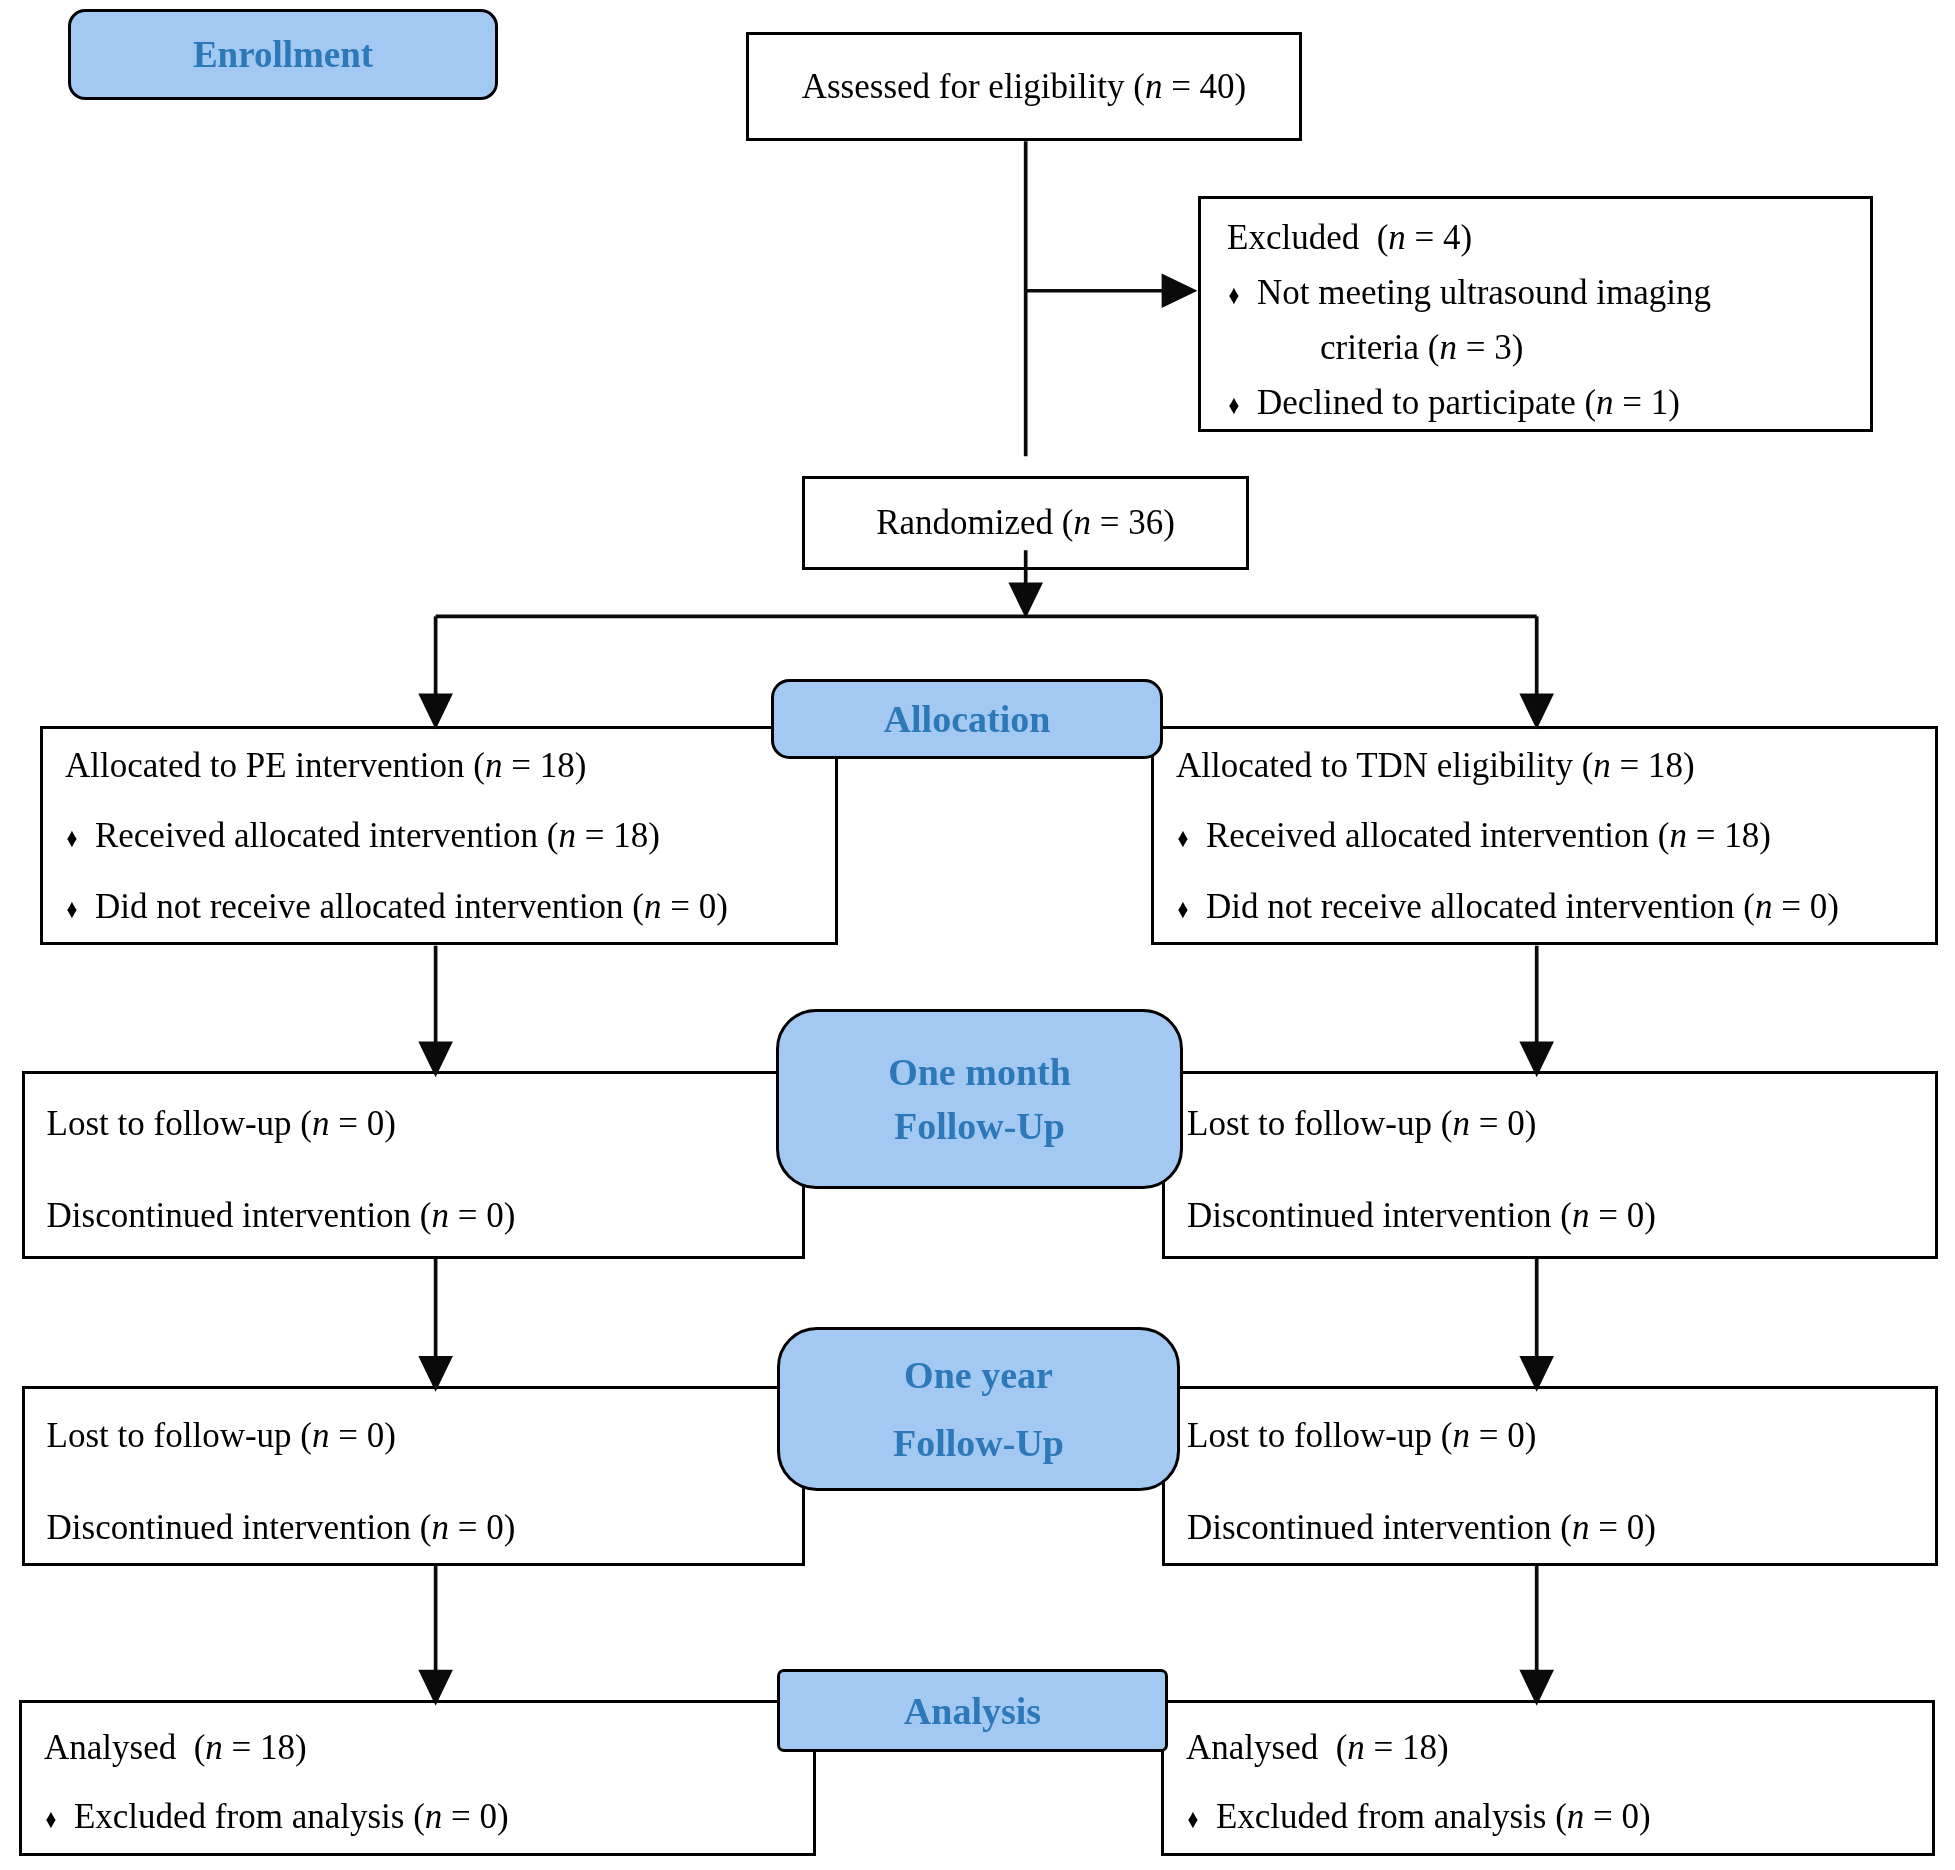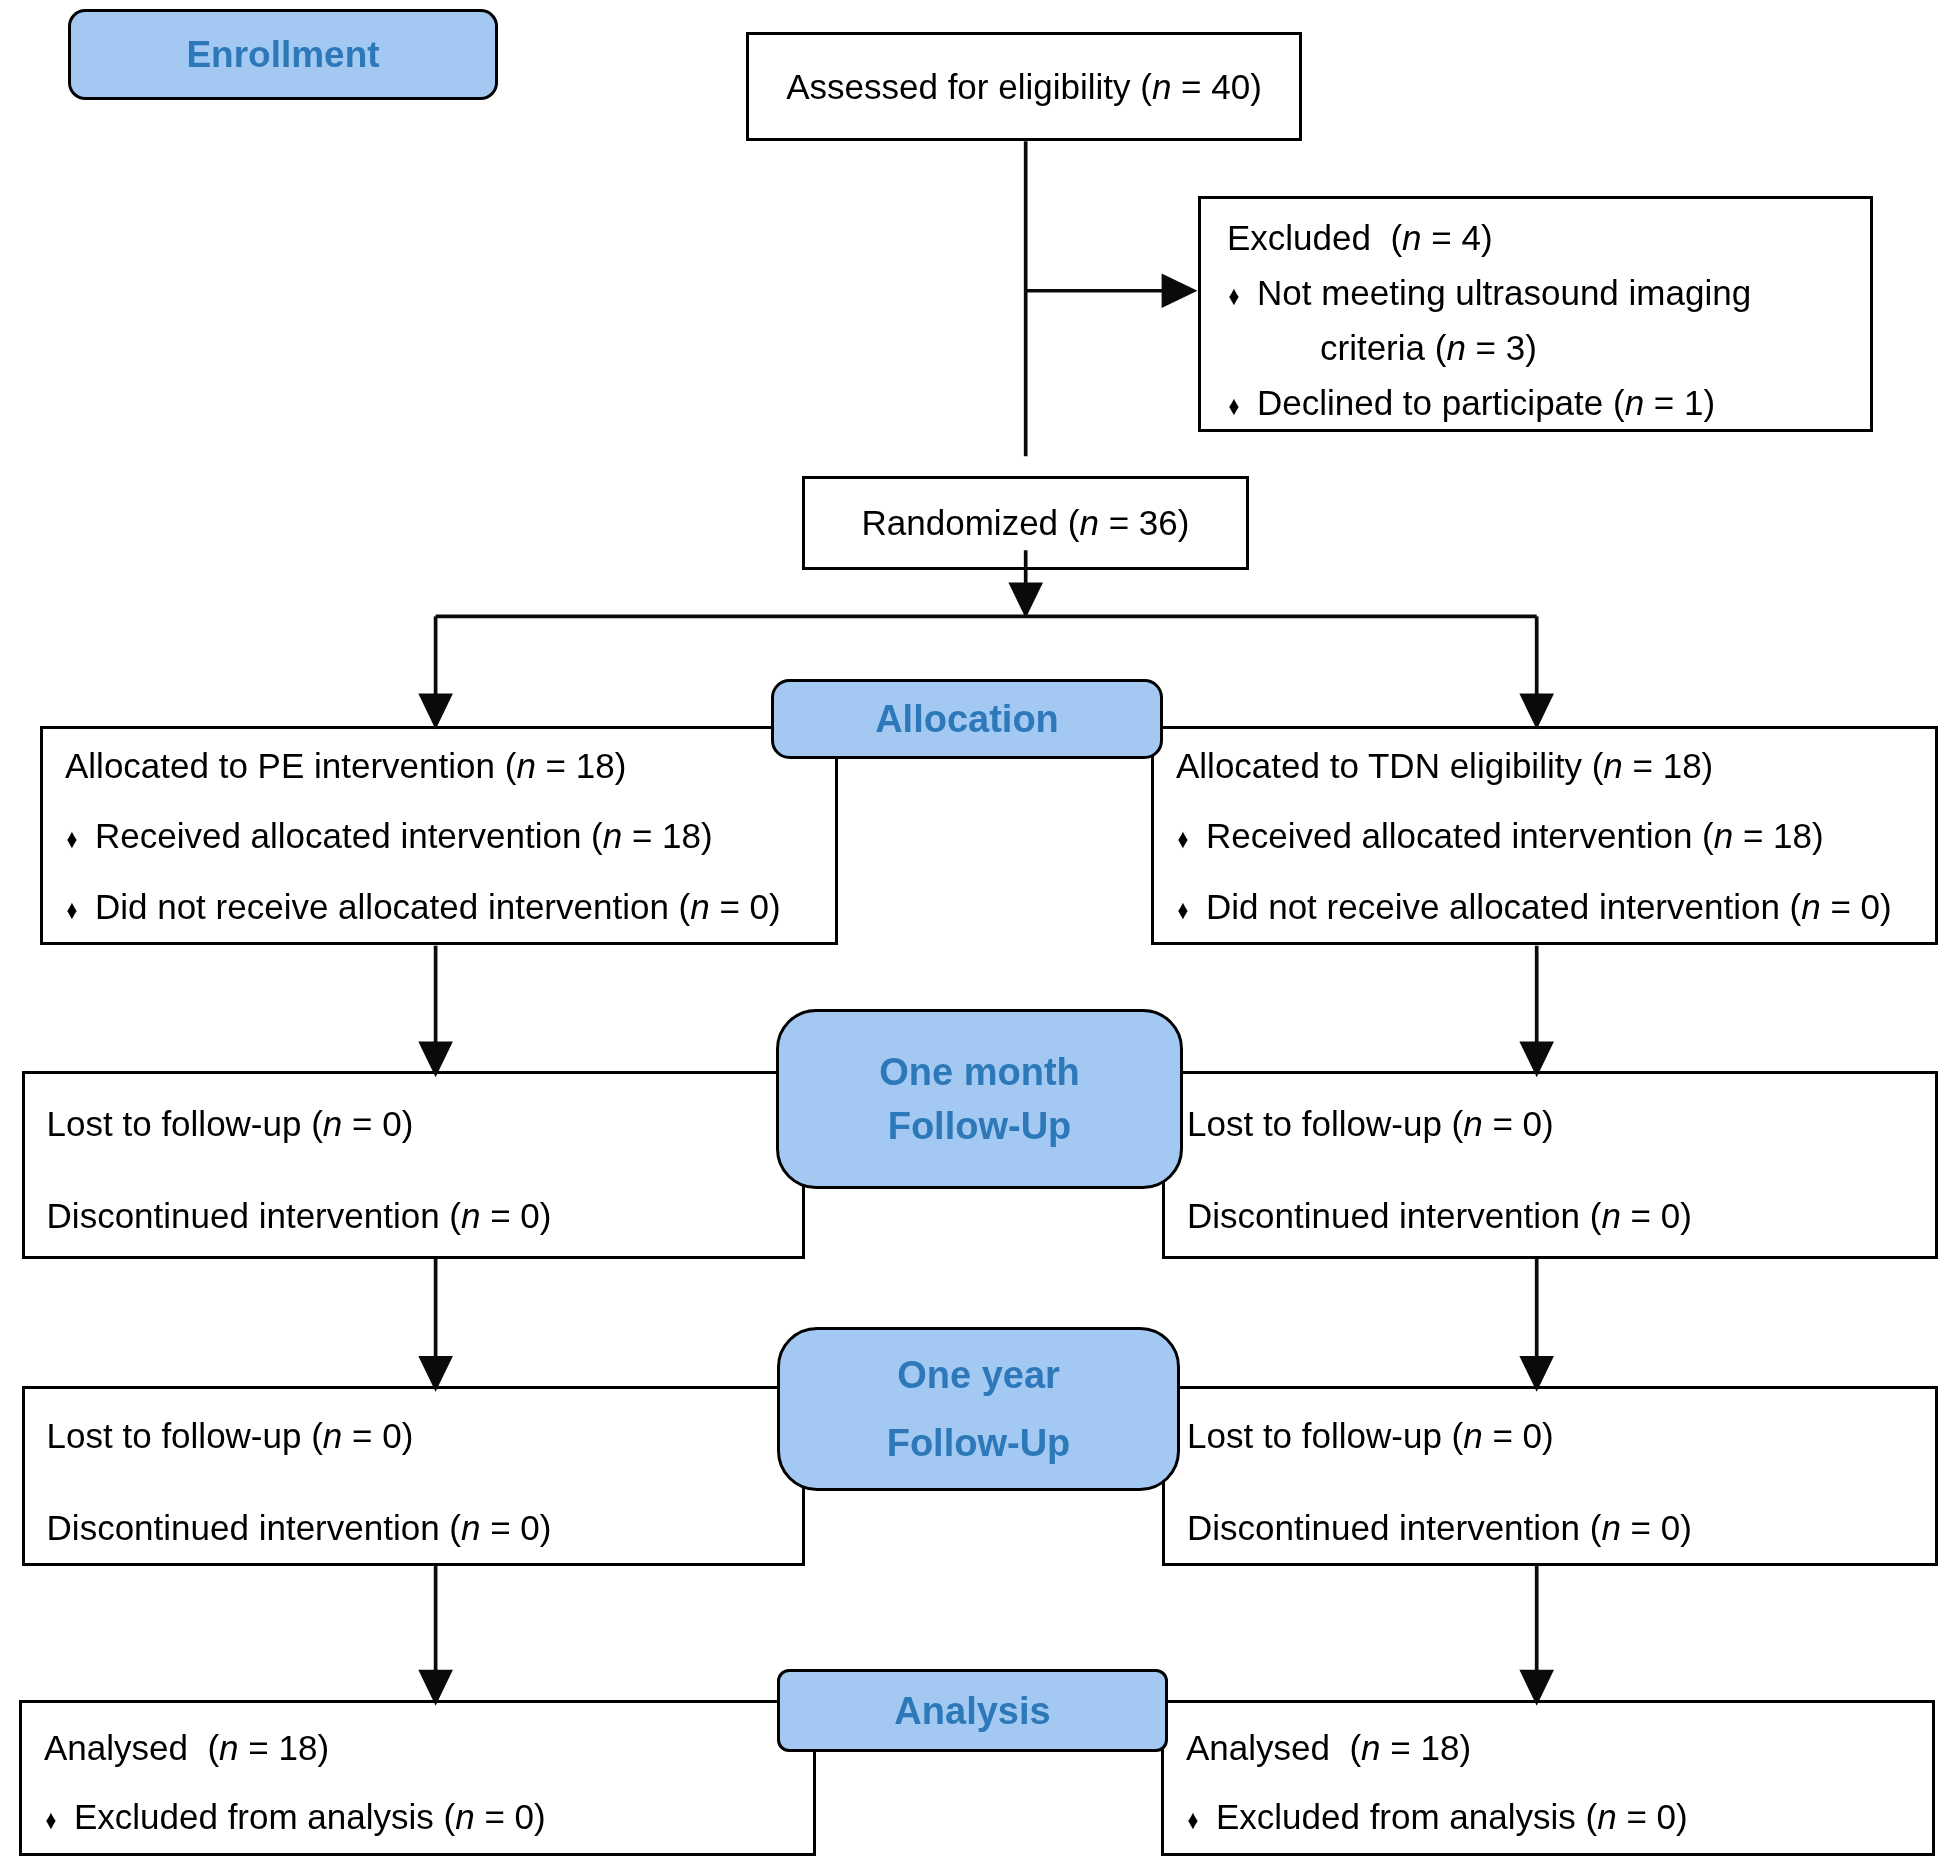--- a/index.html
+++ b/index.html
@@ -6,21 +6,21 @@
     --header-fill:#A3C9F3;
     --header-text:#2C78B8;
     --border:#000000;
     --bg:#FFFFFF;
   }
   html,body{margin:0;padding:0;background:var(--bg);}
   .canvas{
     position:relative;
     width:1955px;height:1871px;
     background:var(--bg);
-    font-family:Liberation Sans, sans-serif;
+    font-family:Liberation Serif, serif;
     color:#000;
     overflow:hidden;
   }
   .whitebox{
     position:absolute;
     background:#fff;
     border:3.7px solid var(--border);
     box-sizing:border-box;
     display:flex;
     flex-direction:column;
@@ -133,21 +133,21 @@
   <div class="header" style="left:776px;top:1009px;width:407px;height:180px;border-radius:40px;gap:16px;">
     <div class="hline">One month</div>
     <div class="hline">Follow-Up</div>
   </div>
 
   <div class="header" style="left:777px;top:1327px;width:403px;height:164px;border-radius:40px;gap:30px;">
     <div class="hline">One year</div>
     <div class="hline">Follow-Up</div>
   </div>
 
-  <div class="header" style="left:777px;top:1669px;width:391px;height:83px;border-radius:12px;">
+  <div class="header" style="left:777px;top:1669px;width:391px;height:83px;border-radius:7px;">
     <div class="hline">Analysis</div>
   </div>
 
   <svg class="connectors" width="1955" height="1871" viewBox="0 0 3164 3027">
 
     <line x1="1660" y1="228" x2="1660" y2="738"></line>
 
     <line x1="1660" y1="470" x2="1882" y2="470"></line>
     <polygon points="1938,470 1880,442 1880,498"></polygon>
 

